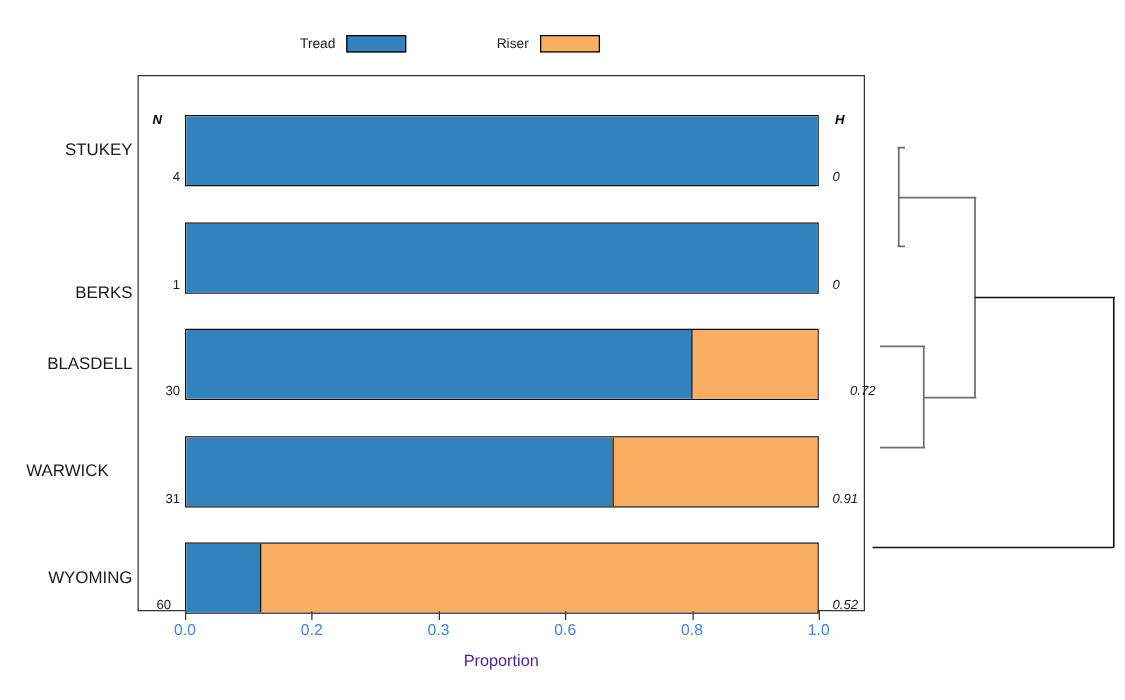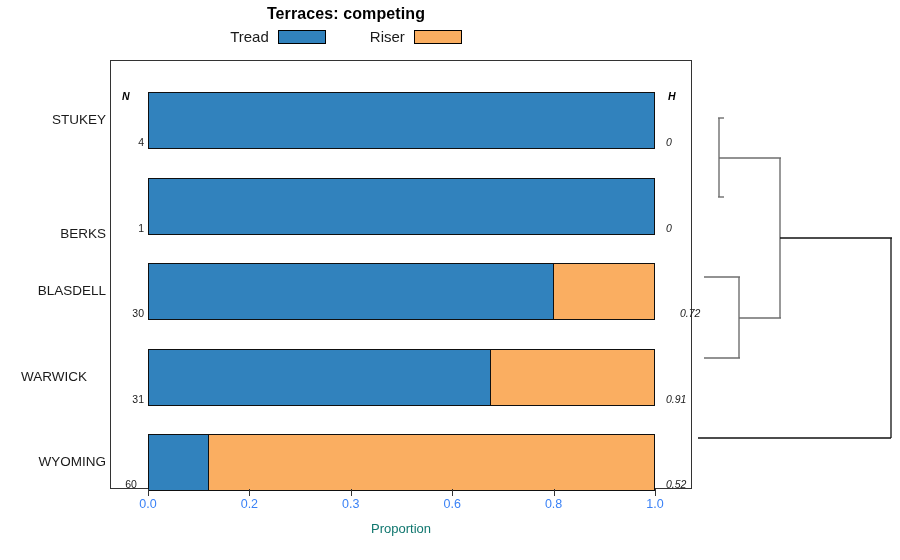--- a/index.html
+++ b/index.html
@@ -40,22 +40,23 @@
     justify-content: center;
     align-items: center;
     gap: 44px;
   }
   .legend-entry {
     display: flex;
     align-items: center;
     gap: 9px;
   }
   .legend-label {
-    font-size: 15px;
-    color: #1a1a1a;
+    font-size: 11px;
+    color: #1a1a1a;
+    margin-left: 28px;
   }
   .legend-swatch {
     width: 48px;
     height: 14px;
     border: 1px solid #000000;
     box-sizing: border-box;
   }
 
   
   #plot-box {
@@ -122,36 +123,35 @@
     color: #3b82f6;
     width: 40px;
     margin-left: -20px;
     text-align: center;
   }
   #x-axis-title {
     left: 110px; top: 521px;
     width: 582px;
     text-align: center;
     font-size: 13px;
-    color: #0f766e;
+    color: #4c1d95;
   }
 
   
   #dendrogram {
     left: 694px; top: 0;
     width: 206px; height: 560px;
   }
   #dendrogram svg { display: block; }
 </style>
 </head>
 <body>
 
 <div id="stage">
 
-  <div id="chart-title" class="abs">Terraces: competing</div>
 
   <div id="legend" class="abs">
     <div class="legend-entry">
       <span class="legend-label">Tread</span>
       <span class="legend-swatch" style="background: rgb(49, 130, 189);"></span>
     </div>
     <div class="legend-entry">
       <span class="legend-label">Riser</span>
       <span class="legend-swatch" style="background: rgb(250, 174, 97);"></span>
     </div>

